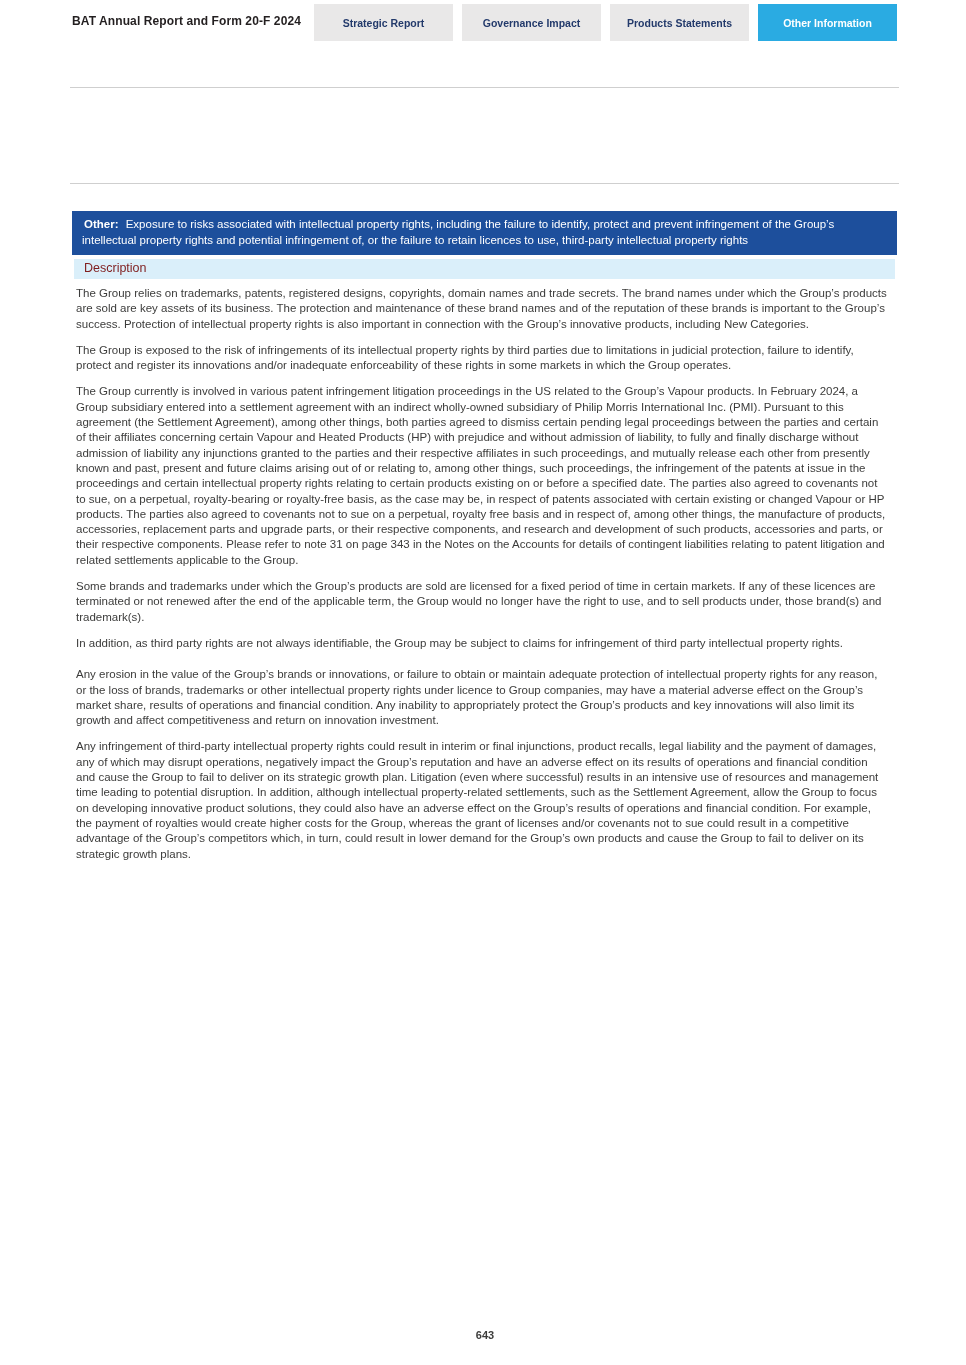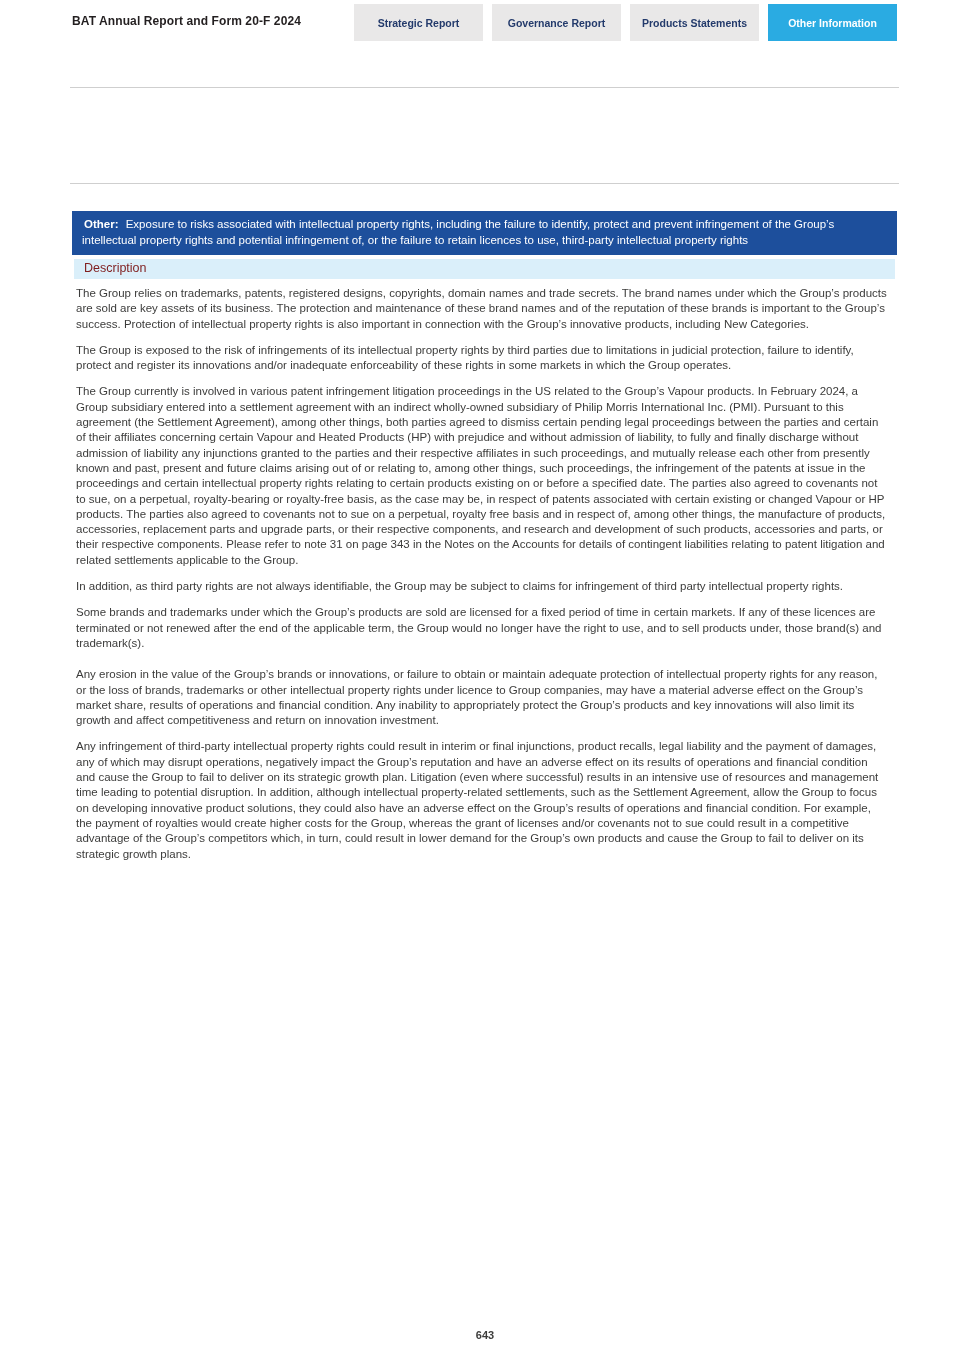--- a/index.html
+++ b/index.html
@@ -15,21 +15,21 @@
 
   
   .header { position: absolute; top: 0; left: 0; width: 100%; height: 37px; }
   .report-title {
     position: absolute; left: 68px; top: 0; height: 37px;
     display: flex; align-items: center;
     font-size: 12px; font-weight: bold; color: #231f20; letter-spacing: 0.1px;
   }
   .tabs { position: absolute; right: 69px; top: 0; display: flex; gap: 9px; }
   .tab {
-    width: 129px; height: 37px;
+    width: 139px; height: 37px;
     display: flex; align-items: center; justify-content: center;
     background: #e9e8e8; color: #233a6b;
     font-size: 10.5px; font-weight: bold;
     cursor: pointer; text-align: center;
   }
   .tab.active { background: #2aabe2; color: #ffffff; }
 
   
   .rule { position: absolute; left: 68px; width: 829px; border-top: 1px solid #cfcfcf; }
   .rule-1 { top: 85px; }
@@ -63,43 +63,43 @@
     font-size: 11px; font-weight: bold; color: #3c3c3b;
   }
 </style>
 </head>
 <body>
 
 <header class="header">
   <div class="report-title">BAT Annual Report and Form 20-F 2024</div>
   <nav class="tabs">
     <div class="tab">Strategic Report</div>
-    <div class="tab">Governance Report</div>
+    <div class="tab">Governance Impact</div>
     <div class="tab">Products Statements</div>
     <div class="tab active">Other Information</div>
   </nav>
 </header>
 
 <div class="rule rule-1"></div>
 <div class="rule rule-2"></div>
 
 <main class="content">
 
   <div class="risk-banner">
     <span class="risk-label">Other:</span>
     <span>Exposure to risks associated with intellectual property rights, including the failure to identify, protect and prevent infringement of the Group’s intellectual property rights and potential infringement of, or the failure to retain licences to use, third-party intellectual property rights</span>
   </div>
 
   <section>
     <div class="section-heading">Description</div>
     <p>The Group relies on trademarks, patents, registered designs, copyrights, domain names and trade secrets. The brand names under which the Group’s products are sold are key assets of its business. The protection and maintenance of these brand names and of the reputation of these brands is important to the Group’s success. Protection of intellectual property rights is also important in connection with the Group’s innovative products, including New Categories.</p>
     <p>The Group is exposed to the risk of infringements of its intellectual property rights by third parties due to limitations in judicial protection, failure to identify, protect and register its innovations and/or inadequate enforceability of these rights in some markets in which the Group operates.</p>
     <p>The Group currently is involved in various patent infringement litigation proceedings in the US related to the Group’s Vapour products. In February 2024, a Group subsidiary entered into a settlement agreement with an indirect wholly-owned subsidiary of Philip Morris International Inc. (PMI). Pursuant to this agreement (the Settlement Agreement), among other things, both parties agreed to dismiss certain pending legal proceedings between the parties and certain of their affiliates concerning certain Vapour and Heated Products (HP) with prejudice and without admission of liability, to fully and finally discharge without admission of liability any injunctions granted to the parties and their respective affiliates in such proceedings, and mutually release each other from presently known and past, present and future claims arising out of or relating to, among other things, such proceedings, the infringement of the patents at issue in the proceedings and certain intellectual property rights relating to certain products existing on or before a specified date. The parties also agreed to covenants not to sue, on a perpetual, royalty-bearing or royalty-free basis, as the case may be, in respect of patents associated with certain existing or changed Vapour or HP products. The parties also agreed to covenants not to sue on a perpetual, royalty free basis and in respect of, among other things, the manufacture of products, accessories, replacement parts and upgrade parts, or their respective components, and research and development of such products, accessories and parts, or their respective components. Please refer to note 31 on page 343 in the Notes on the Accounts for details of contingent liabilities relating to patent litigation and related settlements applicable to the Group.</p>
+    <p>Some brands and trademarks under which the Group’s products are sold are licensed for a fixed period of time in certain markets. If any of these licences are terminated or not renewed after the end of the applicable term, the Group would no longer have the right to use, and to sell products under, those brand(s) and trademark(s).</p>
     <p>In addition, as third party rights are not always identifiable, the Group may be subject to claims for infringement of third party intellectual property rights.</p>
-    <p>Some brands and trademarks under which the Group’s products are sold are licensed for a fixed period of time in certain markets. If any of these licences are terminated or not renewed after the end of the applicable term, the Group would no longer have the right to use, and to sell products under, those brand(s) and trademark(s).</p>
   </section>
 
   <section>
     <p>Any erosion in the value of the Group’s brands or innovations, or failure to obtain or maintain adequate protection of intellectual property rights for any reason, or the loss of brands, trademarks or other intellectual property rights under licence to Group companies, may have a material adverse effect on the Group’s market share, results of operations and financial condition. Any inability to appropriately protect the Group’s products and key innovations will also limit its growth and affect competitiveness and return on innovation investment.</p>
     <p>Any infringement of third-party intellectual property rights could result in interim or final injunctions, product recalls, legal liability and the payment of damages, any of which may disrupt operations, negatively impact the Group’s reputation and have an adverse effect on its results of operations and financial condition and cause the Group to fail to deliver on its strategic growth plan. Litigation (even where successful) results in an intensive use of resources and management time leading to potential disruption. In addition, although intellectual property-related settlements, such as the Settlement Agreement, allow the Group to focus on developing innovative product solutions, they could also have an adverse effect on the Group’s results of operations and financial condition. For example, the payment of royalties would create higher costs for the Group, whereas the grant of licenses and/or covenants not to sue could result in a competitive advantage of the Group’s competitors which, in turn, could result in lower demand for the Group’s own products and cause the Group to fail to deliver on its strategic growth plans.</p>
   </section>
 
 </main>
 
 <footer class="footer">

